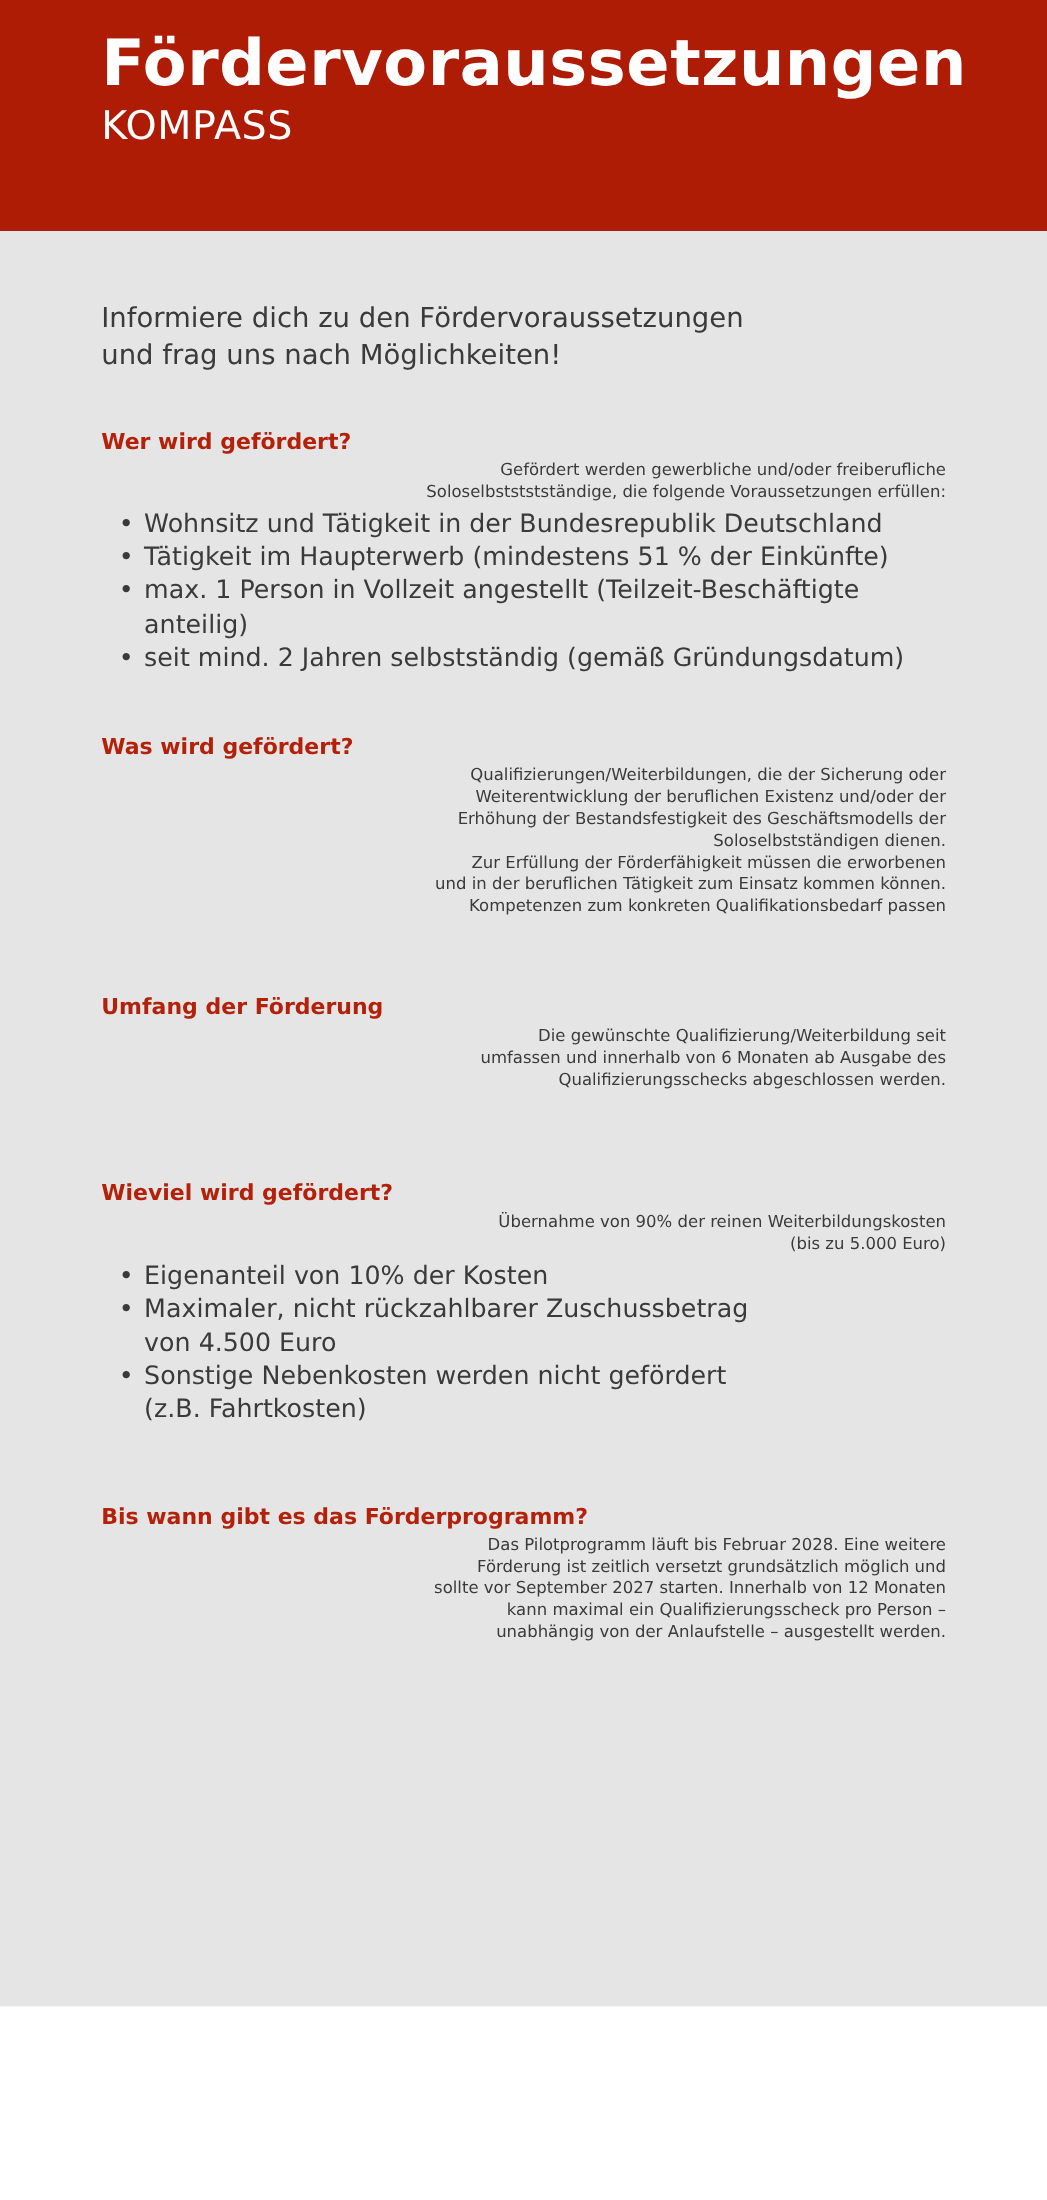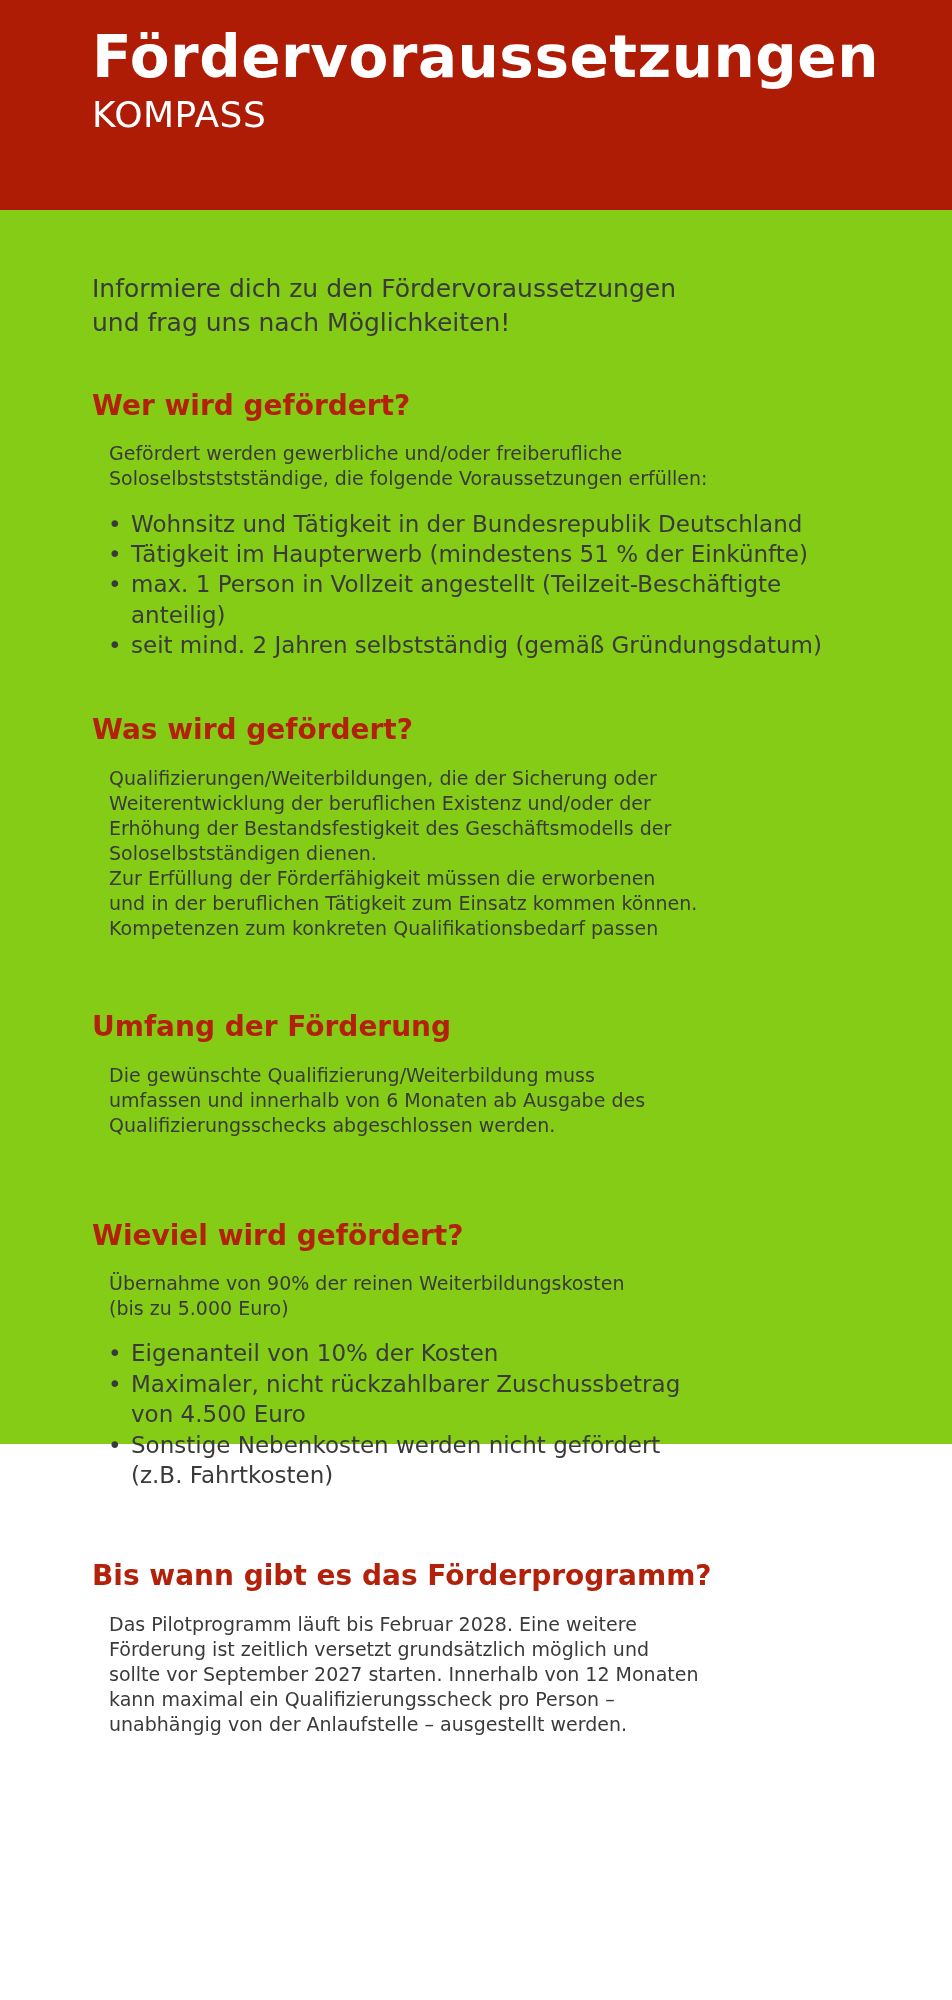--- a/index.html
+++ b/index.html
@@ -12,22 +12,22 @@
     width: 952px;
     height: 2000px;
     font-family: "DejaVu Sans", "Liberation Sans", sans-serif;
     color: #333333;
     overflow: hidden;
   }
 
   .page {
     position: relative;
     width: 952px;
-    height: 1444px;
-    background: #84cc16;
+    height: 1824px;
+    background: #e5e5e5;
   }
 
   
   .header {
     background: #AF1C06;
     width: 100%;
     height: 210px;
     box-sizing: border-box;
     padding: 26px 0 0 92px;
   }
@@ -61,31 +61,32 @@
     line-height: 1.36;
     color: #3a3a3a;
     margin: 0 0 48px 0;
   }
   .intro-line { display: block; }
 
   .section { margin-bottom: 34px; }
 
   .section-heading {
     color: #B4210A;
-    font-size: 28px;
+    font-size: 20px;
     font-weight: 700;
     margin: 0 0 4px 0;
     line-height: 1.3;
   }
 
   .para {
-    font-size: 19px;
+    font-size: 15px;
     line-height: 1.32;
     color: #3a3a3a;
-    margin: 17px;
+    margin: 4px;
+    text-align: right;
   }
   .para-line { display: block; }
 
   ul.bullets {
     list-style: none;
     margin: 1px;
     padding: 0;
   }
   ul.bullets > li {
     position: relative;
@@ -165,21 +166,21 @@
         <span class="para-line">und in der beruflichen Tätigkeit zum Einsatz kommen können.</span>
         <span class="para-line">Kompetenzen zum konkreten Qualifikationsbedarf passen</span>
       </p>
     </div>
 
     <div class="gap-md"></div>
 
     <div class="section">
       <h2 class="section-heading">Umfang der Förderung</h2>
       <p class="para">
-        <span class="para-line">Die gewünschte Qualifizierung/Weiterbildung muss</span>
+        <span class="para-line">Die gewünschte Qualifizierung/Weiterbildung seit</span>
         <span class="para-line">umfassen und innerhalb von 6 Monaten ab Ausgabe des</span>
         <span class="para-line">Qualifizierungsschecks abgeschlossen werden.</span>
       </p>
     </div>
 
     <div class="gap-lg"></div>
 
     <div class="section">
       <h2 class="section-heading">Wieviel wird gefördert?</h2>
       <p class="para">

